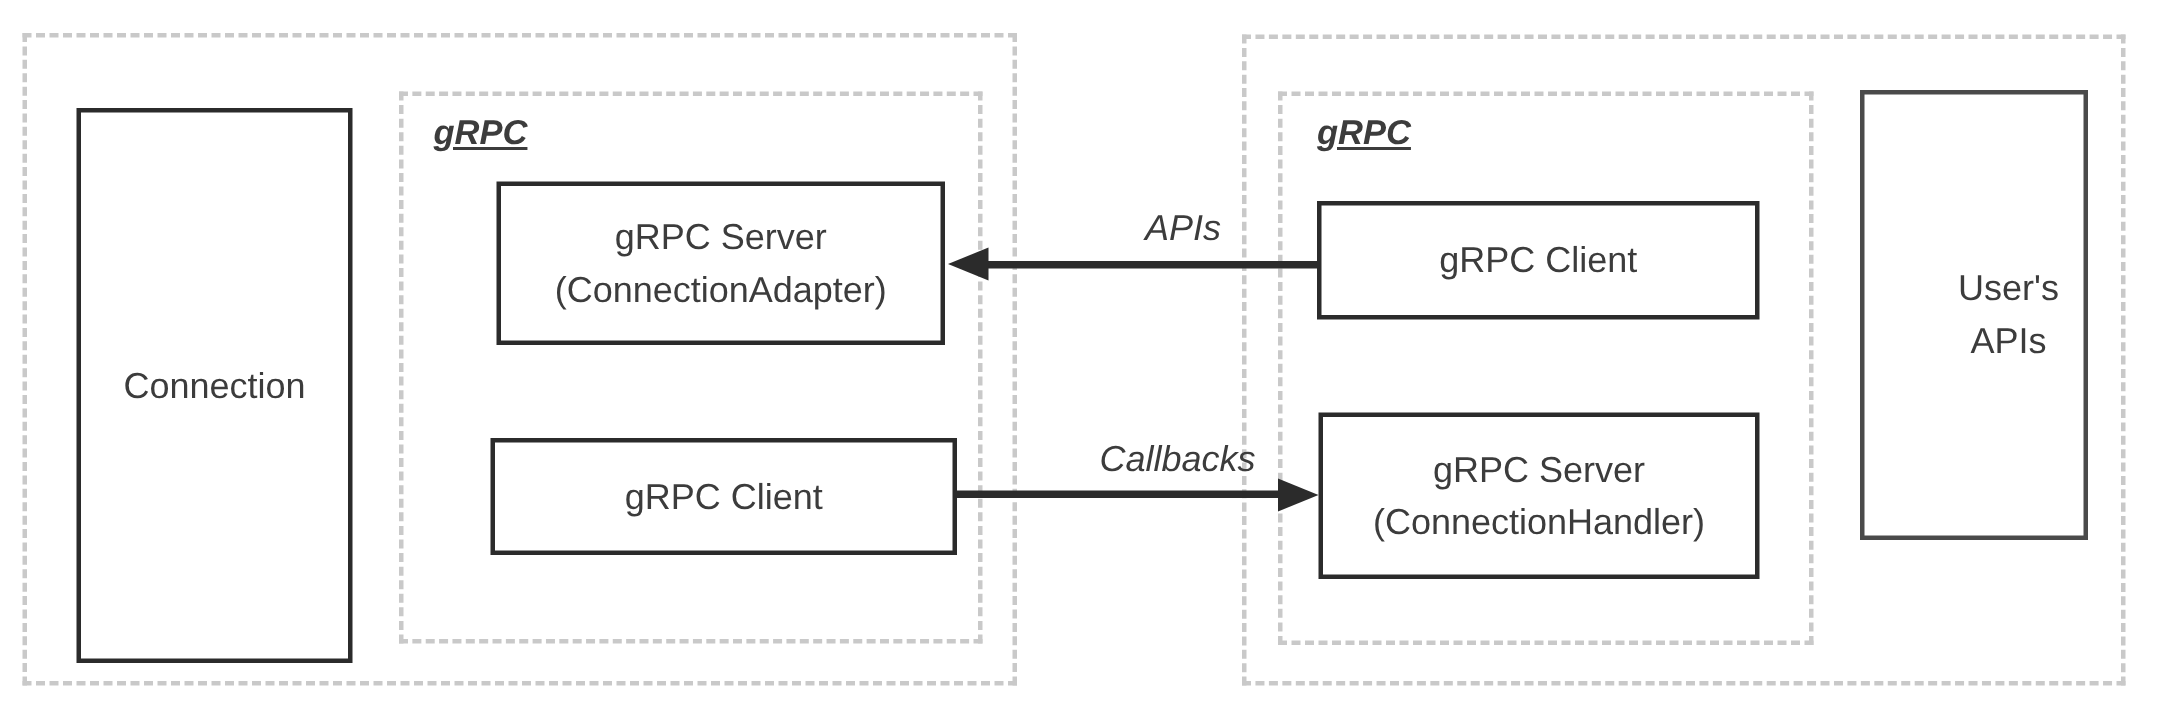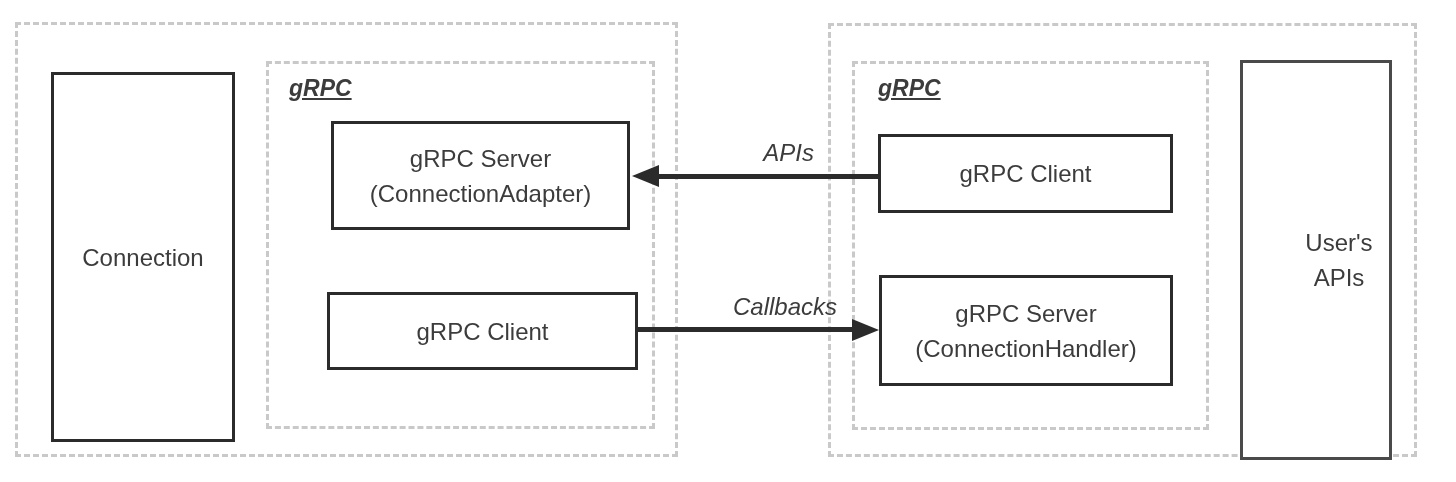--- a/index.html
+++ b/index.html
@@ -83,21 +83,21 @@
   .left-grpc-label { left: 289px; top: 75px; }
   .left-server { left: 331px; top: 121px; width: 299px; height: 109px; }
   .left-client { left: 327px; top: 292px; width: 311px; height: 78px; }
 
   
   .right-outer { left: 828px;  top: 23px; width: 589px; height: 434px; }
   .right-inner { left: 852px;  top: 61px; width: 357px; height: 369px; }
   .right-grpc-label { left: 878px; top: 75px; }
   .right-client{ left: 878px;  top: 134px; width: 295px; height: 79px; }
   .right-server{ left: 879px;  top: 275px; width: 294px; height: 111px; }
-  .users-code  { left: 1240px; top: 60px;  width: 152px; height: 400px; padding-left: 46px; }
+  .users-code  { left: 1240px; top: 60px;  width: 152px; height: 300px; padding-left: 46px; }
 
   
   .apis-line   { left: 657px; top: 174px; width: 221px; }
   .apis-head   { left: 632px; top: 165px; }
   .apis-label  { left: 694px; top: 139px; width: 120px; }
 
   .cb-line     { left: 638px; top: 327px; width: 216px; }
   .cb-head     { left: 852px; top: 319px; }
   .cb-label    { left: 677px; top: 293px; width: 160px; }
 </style>

